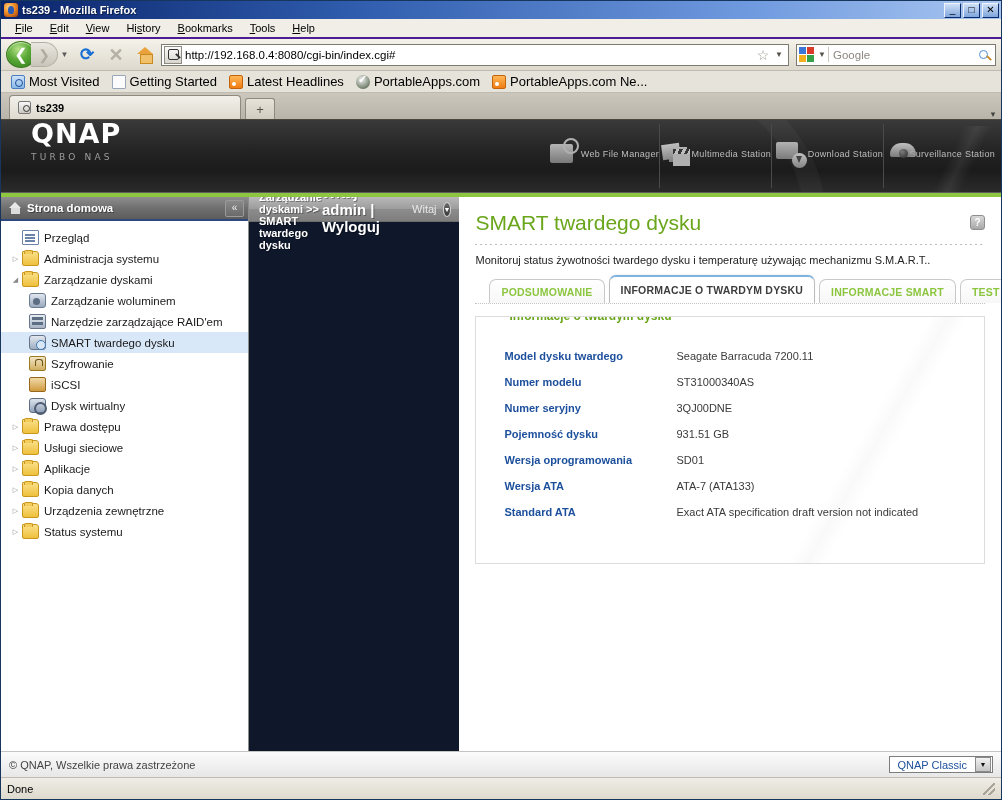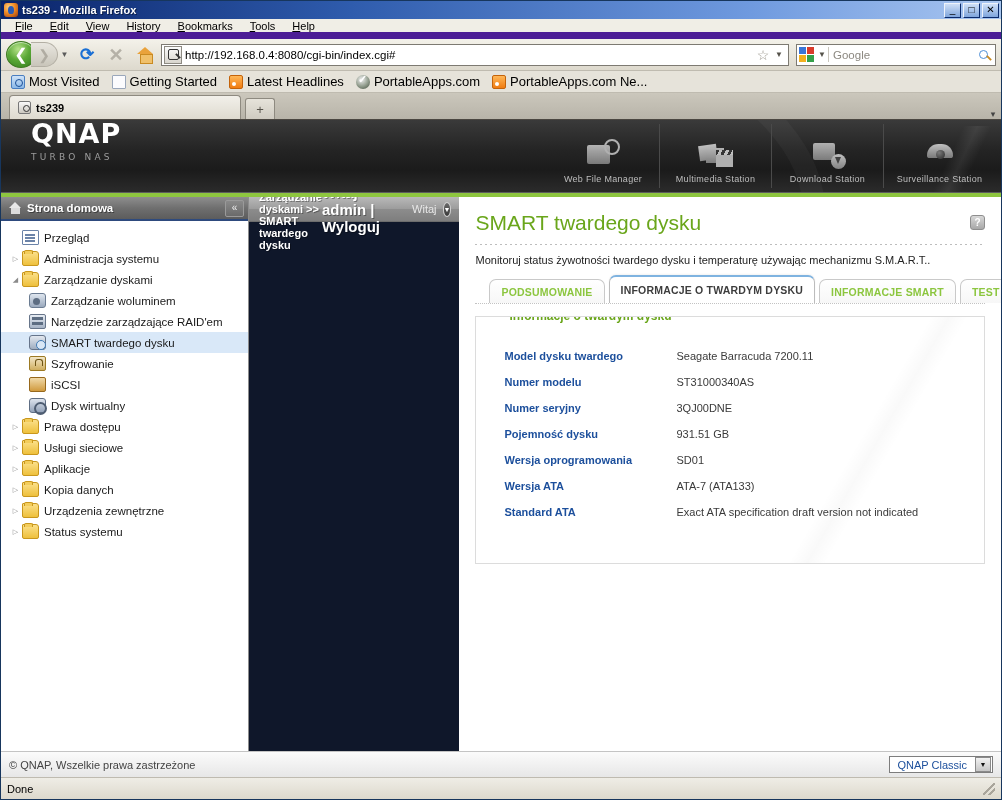--- a/index.html
+++ b/index.html
@@ -30,21 +30,21 @@
                 text-shadow:1px 1px 0 rgba(0,0,0,.45); }
   .win-btns { display:flex; gap:2px; }
   .win-btn {
     width:17px;height:15px;background:linear-gradient(to bottom,#cfe0f7,#7fa5dc);
     border:1px solid #eef3fb; border-right-color:#0a2a6b; border-bottom-color:#0a2a6b;
     display:flex;align-items:center;justify-content:center;
     font-size:10px;color:#000;font-family:"Liberation Sans",sans-serif;line-height:1;
   }
 
   .menubar { height:20px; flex:0 0 20px; background:#f0eeE6;
-             border-bottom:7px solid #4c1d95;
+             border-bottom:2px solid #4c1d95;
              display:flex; align-items:center; padding-left:6px; gap:1px; }
   .menuitem { padding:2px 8px; font-size:11px; color:#000; }
   .menuitem u { text-decoration:underline; }
 
   .navbar { height:32px; flex:0 0 32px;
             background:linear-gradient(to bottom,#f4f2ea,#ddd9cd);
             display:flex; align-items:center; padding:0 5px; gap:3px;
             border-bottom:1px solid #bfbbb0; }
   .navgroup{display:flex;align-items:center;}
   .btn-back {
@@ -150,21 +150,21 @@
   .qheader::before{content:"";position:absolute;left:-120px;top:-140px;width:900px;height:420px;
     border-radius:50%;border:22px solid rgba(255,255,255,.035);}
   .qheader::after{content:"";position:absolute;right:-60px;top:6px;width:260px;height:200px;
     background:linear-gradient(115deg,transparent 46%,rgba(255,255,255,.07) 50%,transparent 54%);}
   .qlogo{position:absolute;left:30px;top:0;}
   .qlogo-txt{font-size:27px;font-weight:bold;color:#fff;letter-spacing:1px;
     font-family:"DejaVu Sans",sans-serif;line-height:1;}
   .qlogo-sub{font-size:9px;color:#9c9c9c;letter-spacing:3.2px;margin-top:5px;
     font-family:"DejaVu Sans",sans-serif;}
   .qstations{position:absolute;right:6px;top:4px;display:flex;height:64px;}
-  .qstation{width:112px;display:flex;flex-direction:column;align-items:center;
+  .qstation{width:112px;display:flex;align-items:center;
     justify-content:flex-end;padding-bottom:4px;position:relative;}
   .qstation + .qstation{border-left:1px solid #4a4a4a;}
   .qs-label{font-size:9px;color:#bdbdbd;white-space:nowrap;letter-spacing:.3px;}
   .qs-ico{width:38px;height:34px;margin-bottom:3px;position:relative;opacity:.82;}
   .si-folder{position:absolute;left:3px;top:8px;width:23px;height:19px;border-radius:2px;
     background:linear-gradient(to bottom,#d2d2d2,#8e8e8e);}
   .si-mag{position:absolute;right:2px;top:2px;width:16px;height:16px;border-radius:50%;
     border:2.5px solid #cfcfcf;}
   .si-pic{position:absolute;left:2px;top:8px;width:18px;height:15px;
     background:linear-gradient(to bottom,#e0e0e0,#a0a0a0);transform:rotate(-8deg);}

